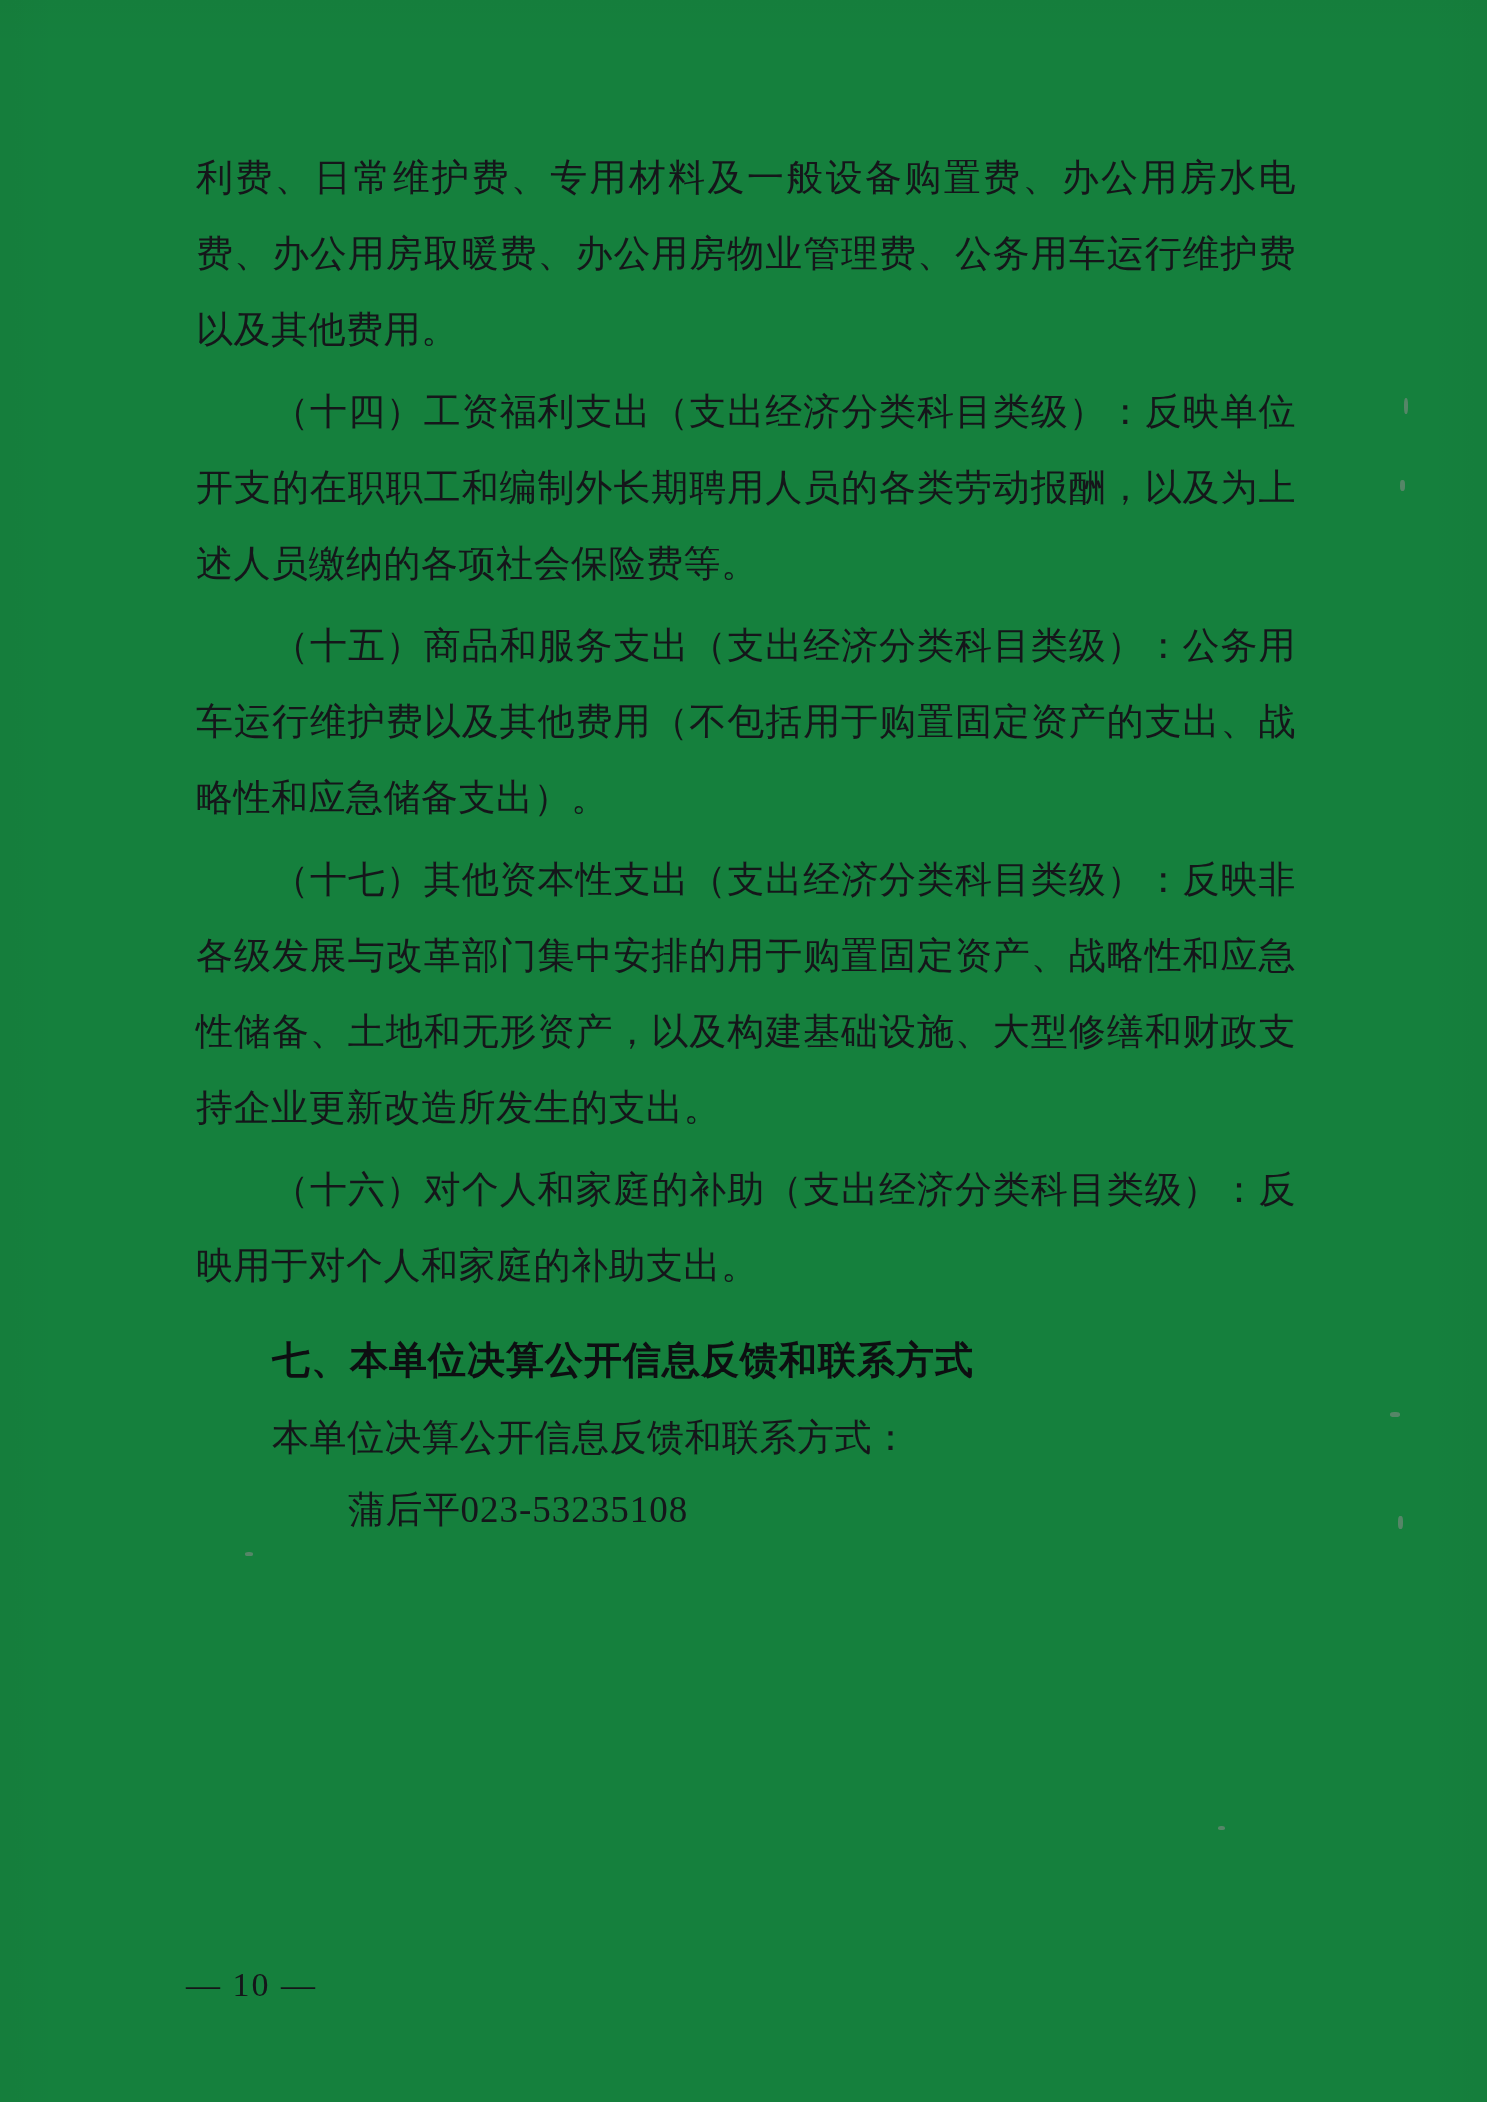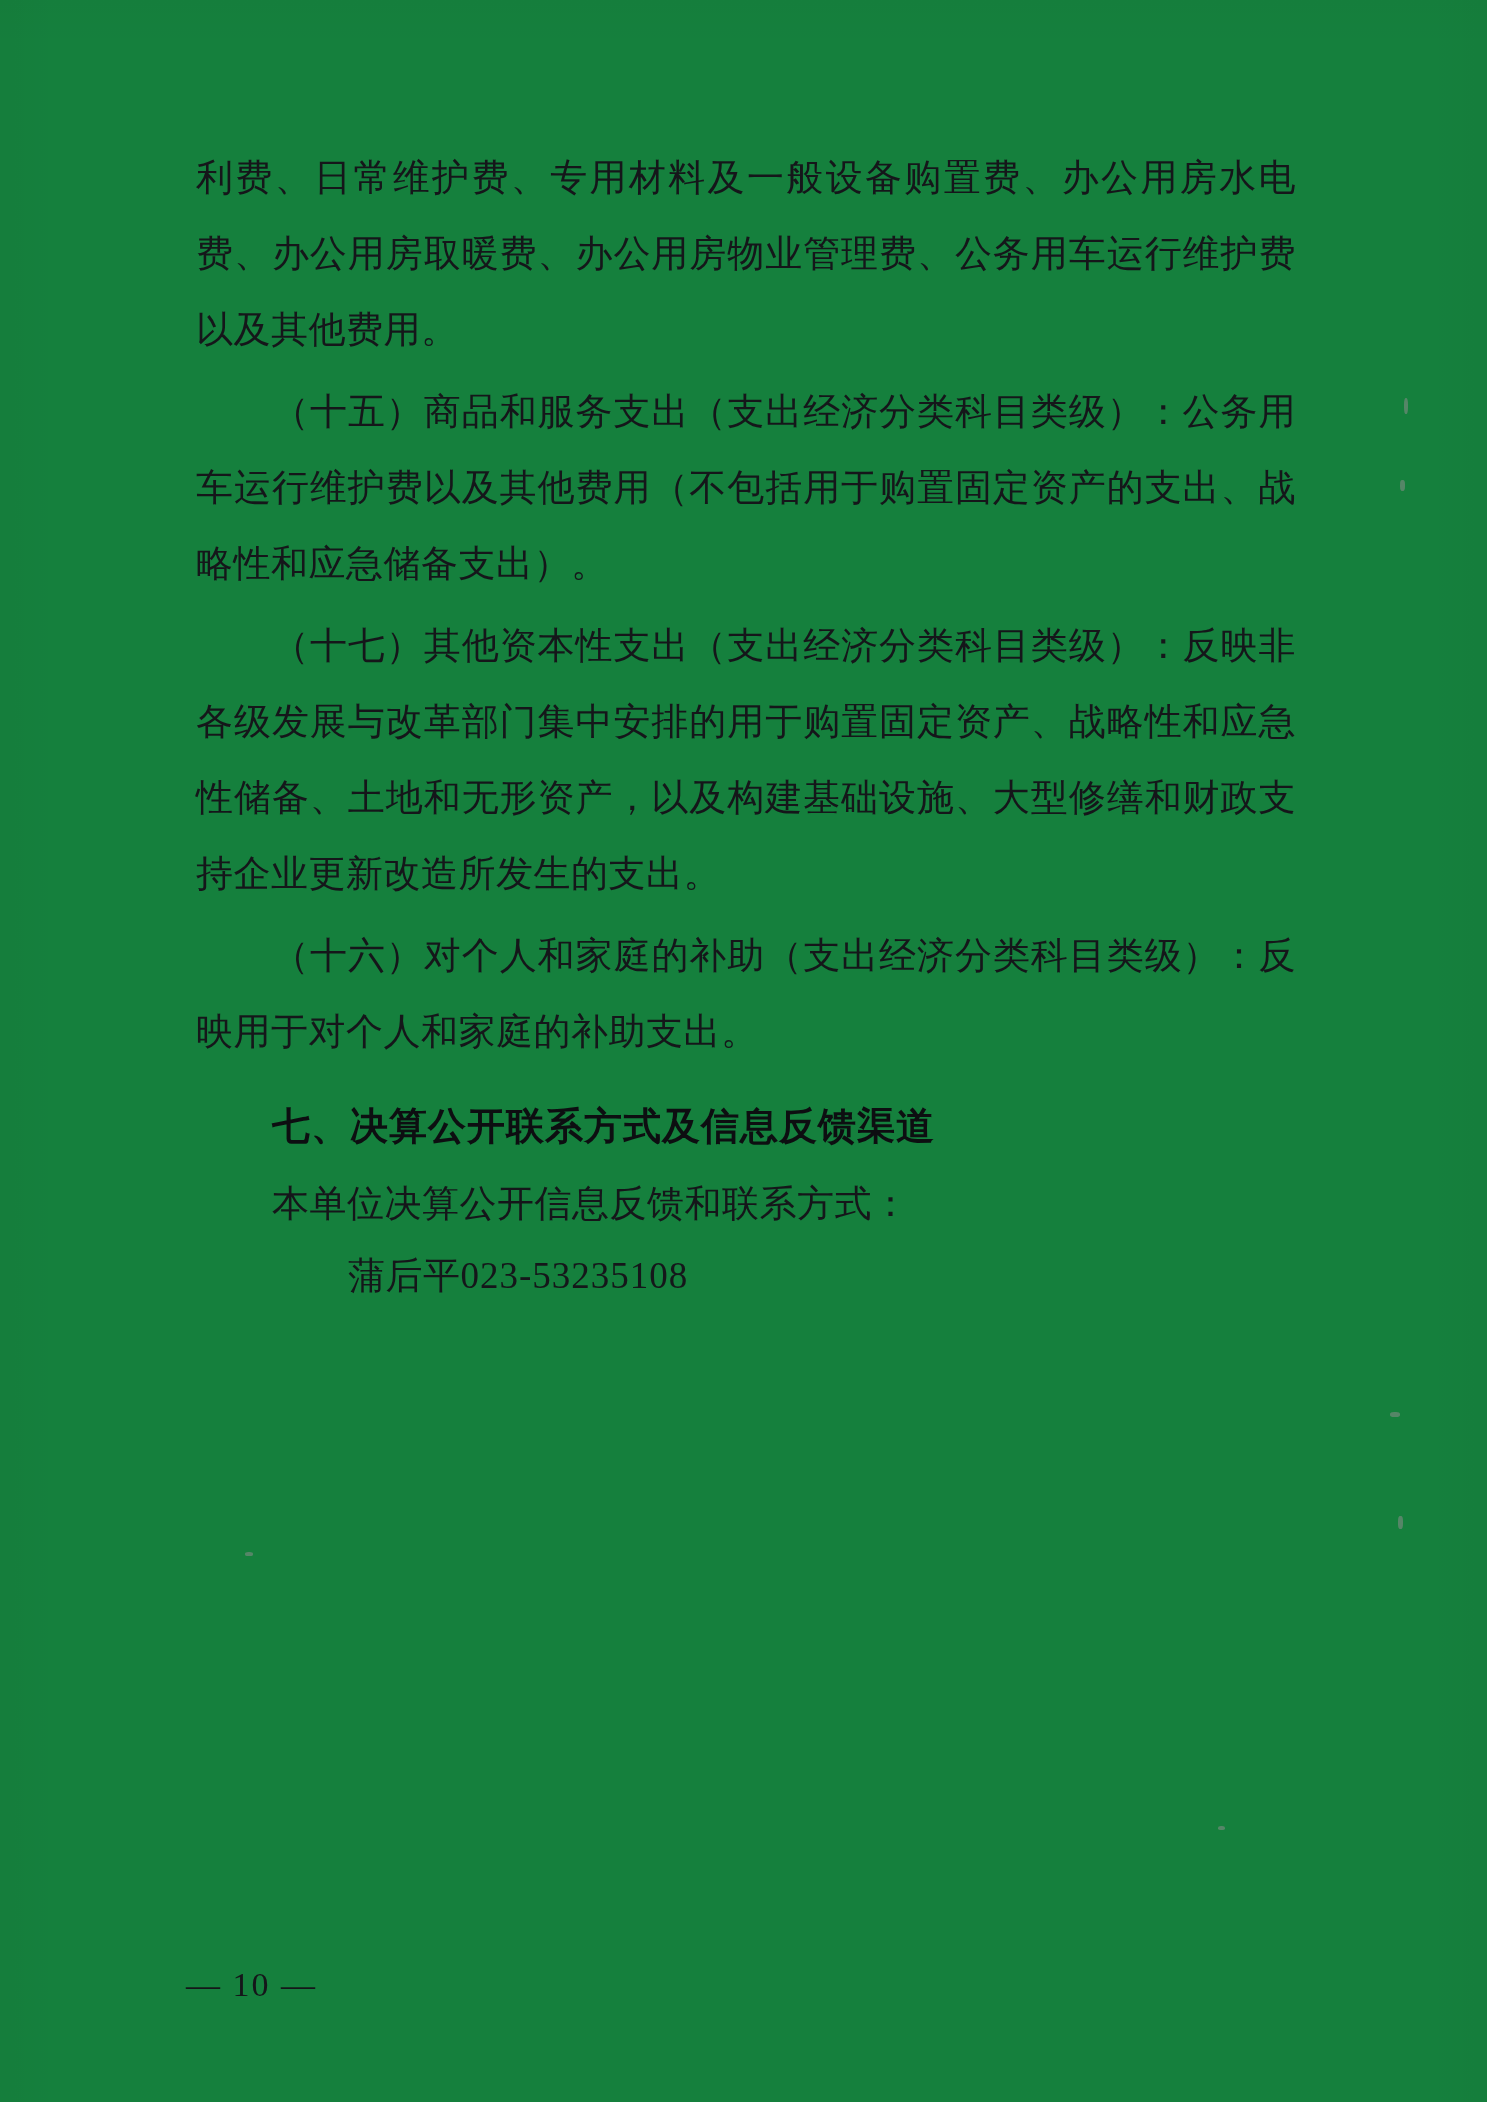--- a/index.html
+++ b/index.html
@@ -105,28 +105,29 @@
 </style>
 </head>
 <body>
 
 <div id="page">
 
   <div id="content">
 
     <p class="body-text">利费、日常维护费、专用材料及一般设备购置费、办公用房水电费、办公用房取暖费、办公用房物业管理费、公务用车运行维护费以及其他费用。</p>
 
+    <p class="body-text indent">（十四）工资福利支出（支出经济分类科目类级）：反映单位开支的在职职工和编制外长期聘用人员的各类劳动报酬，以及为上述人员缴纳的各项社会保险费等。</p>
 
     <p class="body-text indent">（十五）商品和服务支出（支出经济分类科目类级）：公务用车运行维护费以及其他费用（不包括用于购置固定资产的支出、战略性和应急储备支出）。</p>
 
     <p class="body-text indent">（十七）其他资本性支出（支出经济分类科目类级）：反映非各级发展与改革部门集中安排的用于购置固定资产、战略性和应急性储备、土地和无形资产，以及构建基础设施、大型修缮和财政支持企业更新改造所发生的支出。</p>
 
     <p class="body-text indent">（十六）对个人和家庭的补助（支出经济分类科目类级）：反映用于对个人和家庭的补助支出。</p>
 
-    <h2 class="section-heading">七、决算公开联系方式及信息反馈渠道</h2>
+    <h2 class="section-heading">七、本单位决算公开信息反馈和联系方式</h2>
 
     <p class="contact-line">本单位决算公开信息反馈和联系方式：</p>
 
     <p class="contact-row">
       <span class="name">蒲后平</span><span class="phone">023-53235108</span>
     </p>
 
   </div>
 
   <div id="page-number">— 10 —</div>

